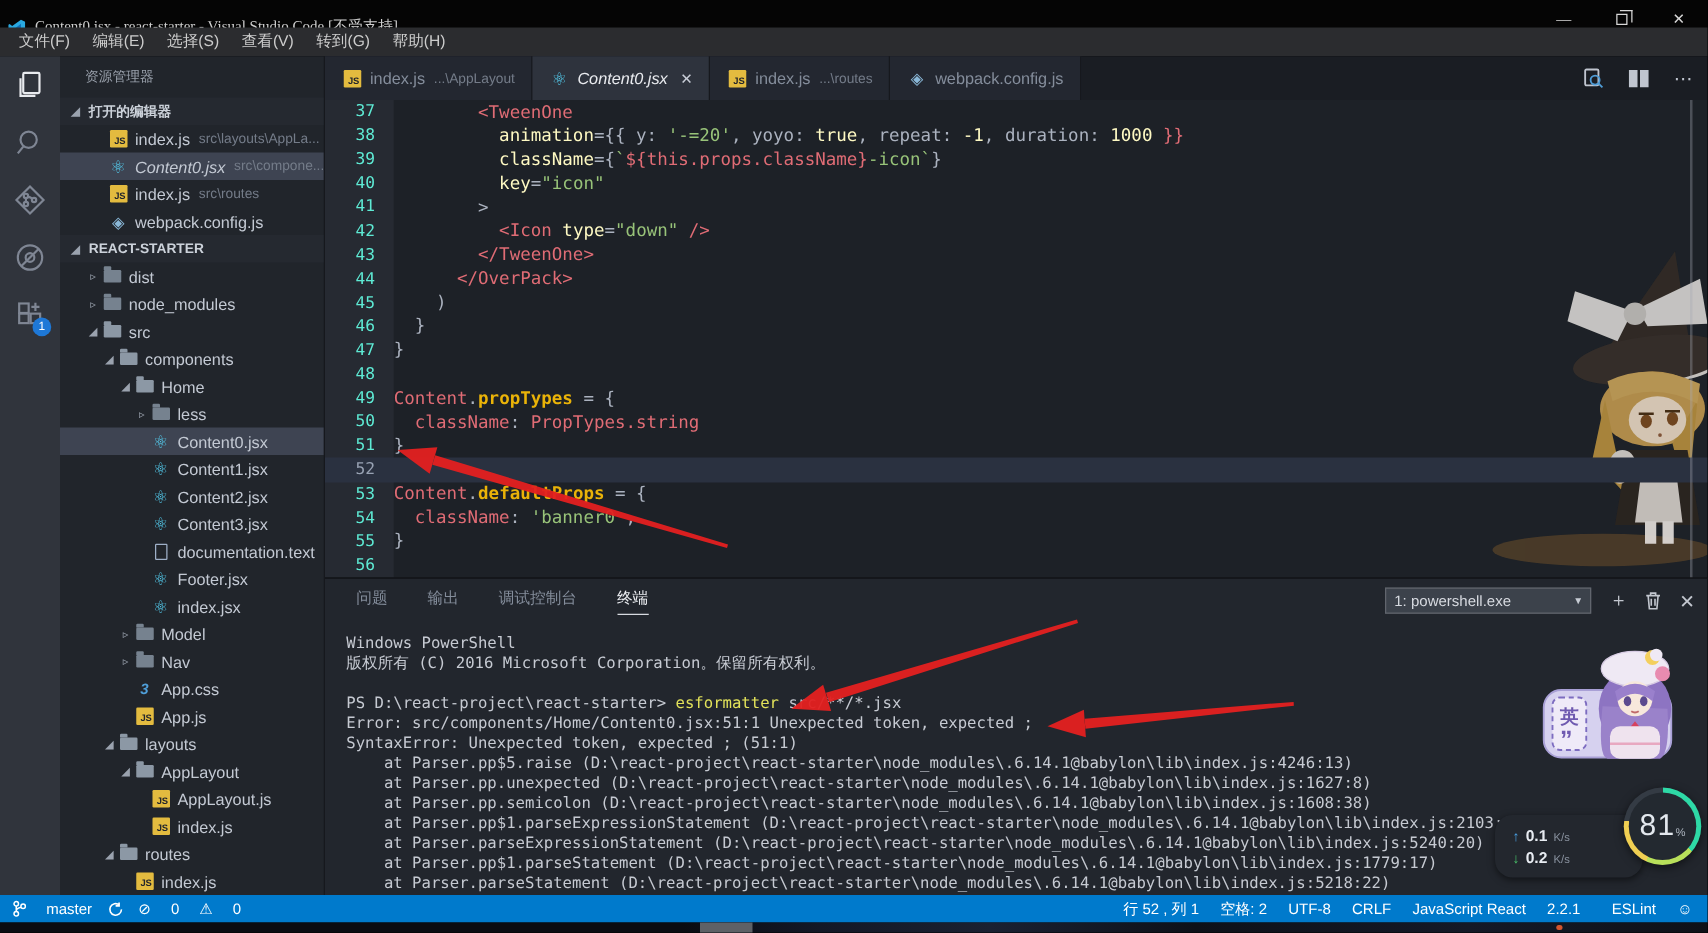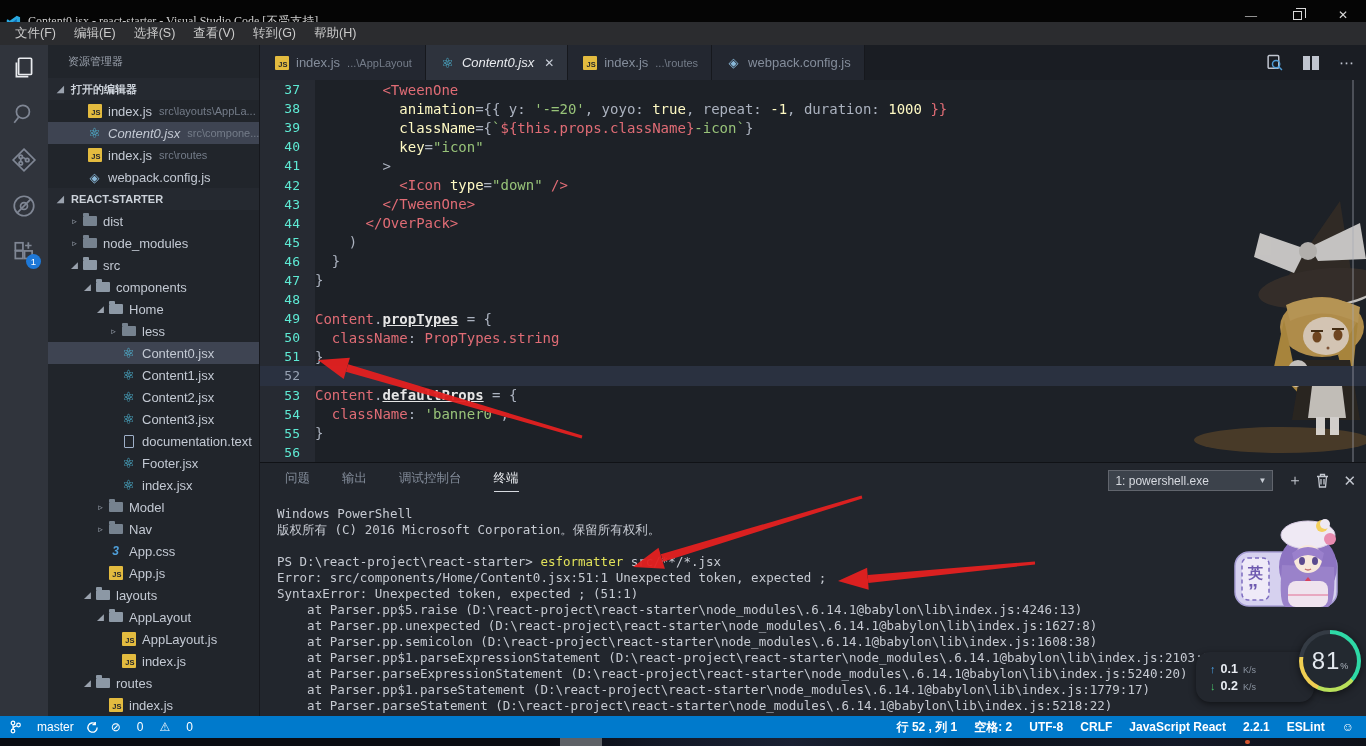--- a/index.html
+++ b/index.html
@@ -65,21 +65,21 @@
   .editor { position:absolute; top:80px; left:260px; right:0; height:382px; background:#1d2127; overflow:hidden; }
   .gutter-bg { position:absolute; left:0; top:0; width:55px; height:100%; background:#262a32; }
   .cur-band { position:absolute; left:0; right:0; top:286px; height:20px; background:#2a3140; z-index:2; }
   .code-lines { position:absolute; left:0; top:0; right:0; z-index:3; }
   .code-line { height:19.1px; display:flex; align-items:center; font-size:14px; }
   .code-line .ln { width:55px; padding-right:15px; text-align:right; color:#5eead4; font-size:13px; flex:none;
                    font-family:"DejaVu Sans Mono","Liberation Mono",monospace; }
   .code-line.cur .ln { color:#98a2b3; }
   .code-line .ct { white-space:pre; font-family:"DejaVu Sans Mono","Liberation Mono",monospace; color:#abb2bf; }
   .tok-p { color:#abb2bf; } .tok-t { color:#e06c75; } .tok-a { color:#fef9c3; }
-  .tok-s { color:#98c379; } .tok-b { color:#e5e5e5; font-weight:bold;text-decoration:underline; }
+  .tok-s { color:#98c379; } .tok-b { color:#eab308; font-weight:bold; }
   .scroll-line { position:absolute; top:0; bottom:0; left:1092px; width:2px; background:rgba(165,170,180,.35); z-index:4; }
   .marisa { position:absolute; left:930px; top:105px; width:176px; height:275px; z-index:1; opacity:.96; }
 
   
   .panel { position:absolute; top:462px; left:260px; right:0; height:254px; background:#22262d; border-top:1px solid #101216; }
   .panel-head { height:35px; display:flex; align-items:center; padding-left:25px; gap:32px; position:relative; }
   .panel-tab { font-size:12.5px; color:#848d9b; padding-bottom:4px; }
   .panel-tab.active { color:#e9ebef; border-bottom:1px solid #d7dae0; }
   .panel-actions { position:absolute; right:10px; top:0; height:35px; display:flex; align-items:center; gap:14px; }
   .term-select { width:165px; height:21px; background:#3c424b; border:1px solid #61656d; color:#d7dae0;
@@ -87,21 +87,21 @@
   .term-select .caret { margin-left:auto; font-size:8px; color:#c7ccd4; }
   .pa-ico { color:#c3c7cf; font-size:15px; display:flex; align-items:center; }
   .term-body { padding:8px 0 0 17px; }
   .t-line { height:16px; font-size:12.5px; white-space:pre; font-family:"DejaVu Sans Mono","Liberation Mono",monospace; }
   .tok-d { color:#c6cad2; } .tok-y { color:#e2e25a; }
 
   
   .statusbar { position:absolute; top:716px; left:0; right:0; height:22px; background:#007acc; color:#fff;
                display:flex; align-items:center; font-size:12px; padding:0 12px 0 10px; }
   .sb-item { display:flex; align-items:center; margin-right:12px; gap:16px; }
-  .sb-right { margin-left:auto; display:flex; align-items:center; gap:17px;font-weight:bold; }
+  .sb-right { margin-left:auto; display:flex; align-items:center; gap:17px; }
   .sb-ic { font-size:12px; }
 
   
   .desktop-strip { position:absolute; top:738px; left:0; right:0; height:8px;
      background:linear-gradient(90deg,#0a0c12 0%,#0a0c12 40%,#131826 48%,#1a2132 58%,#0d1119 70%,#141927 86%,#0e1118 100%); }
   .strip-grey { position:absolute; left:560px; top:0; width:42px; height:8px; background:#5e6166; }
   .strip-dot { position:absolute; left:1245px; top:2px; width:5px; height:4px; background:#d3542e; border-radius:2px; }
 
   
   .arrows { position:absolute; inset:0; z-index:50; pointer-events:none; }
@@ -594,21 +594,21 @@
     <span>0</span>
     <span class="sb-ic">⚠</span>
     <span>0</span>
   </div>
   <div class="sb-right" id="status-right">
       <span class="sb-item" style="margin-right: 0px;">行 52 , 列 1</span>
       <span class="sb-item" style="margin-right: 0px;">空格: 2</span>
       <span class="sb-item" style="margin-right: 0px;">UTF-8</span>
       <span class="sb-item" style="margin-right: 0px;">CRLF</span>
       <span class="sb-item" style="margin-right: 0px;">JavaScript React</span>
-      <span class="sb-item" style="margin-right: 0px;">2.2.1</span>
+      <span class="sb-item" style="margin-right: 8px;">2.2.1</span>
       <span class="sb-item" style="margin-right: 0px;">ESLint</span>
       <span class="sb-ic">☺</span>
     </div>
 </div>
 
 <div class="desktop-strip">
   <span class="strip-grey"></span>
   <span class="strip-dot"></span>
 </div>
 

